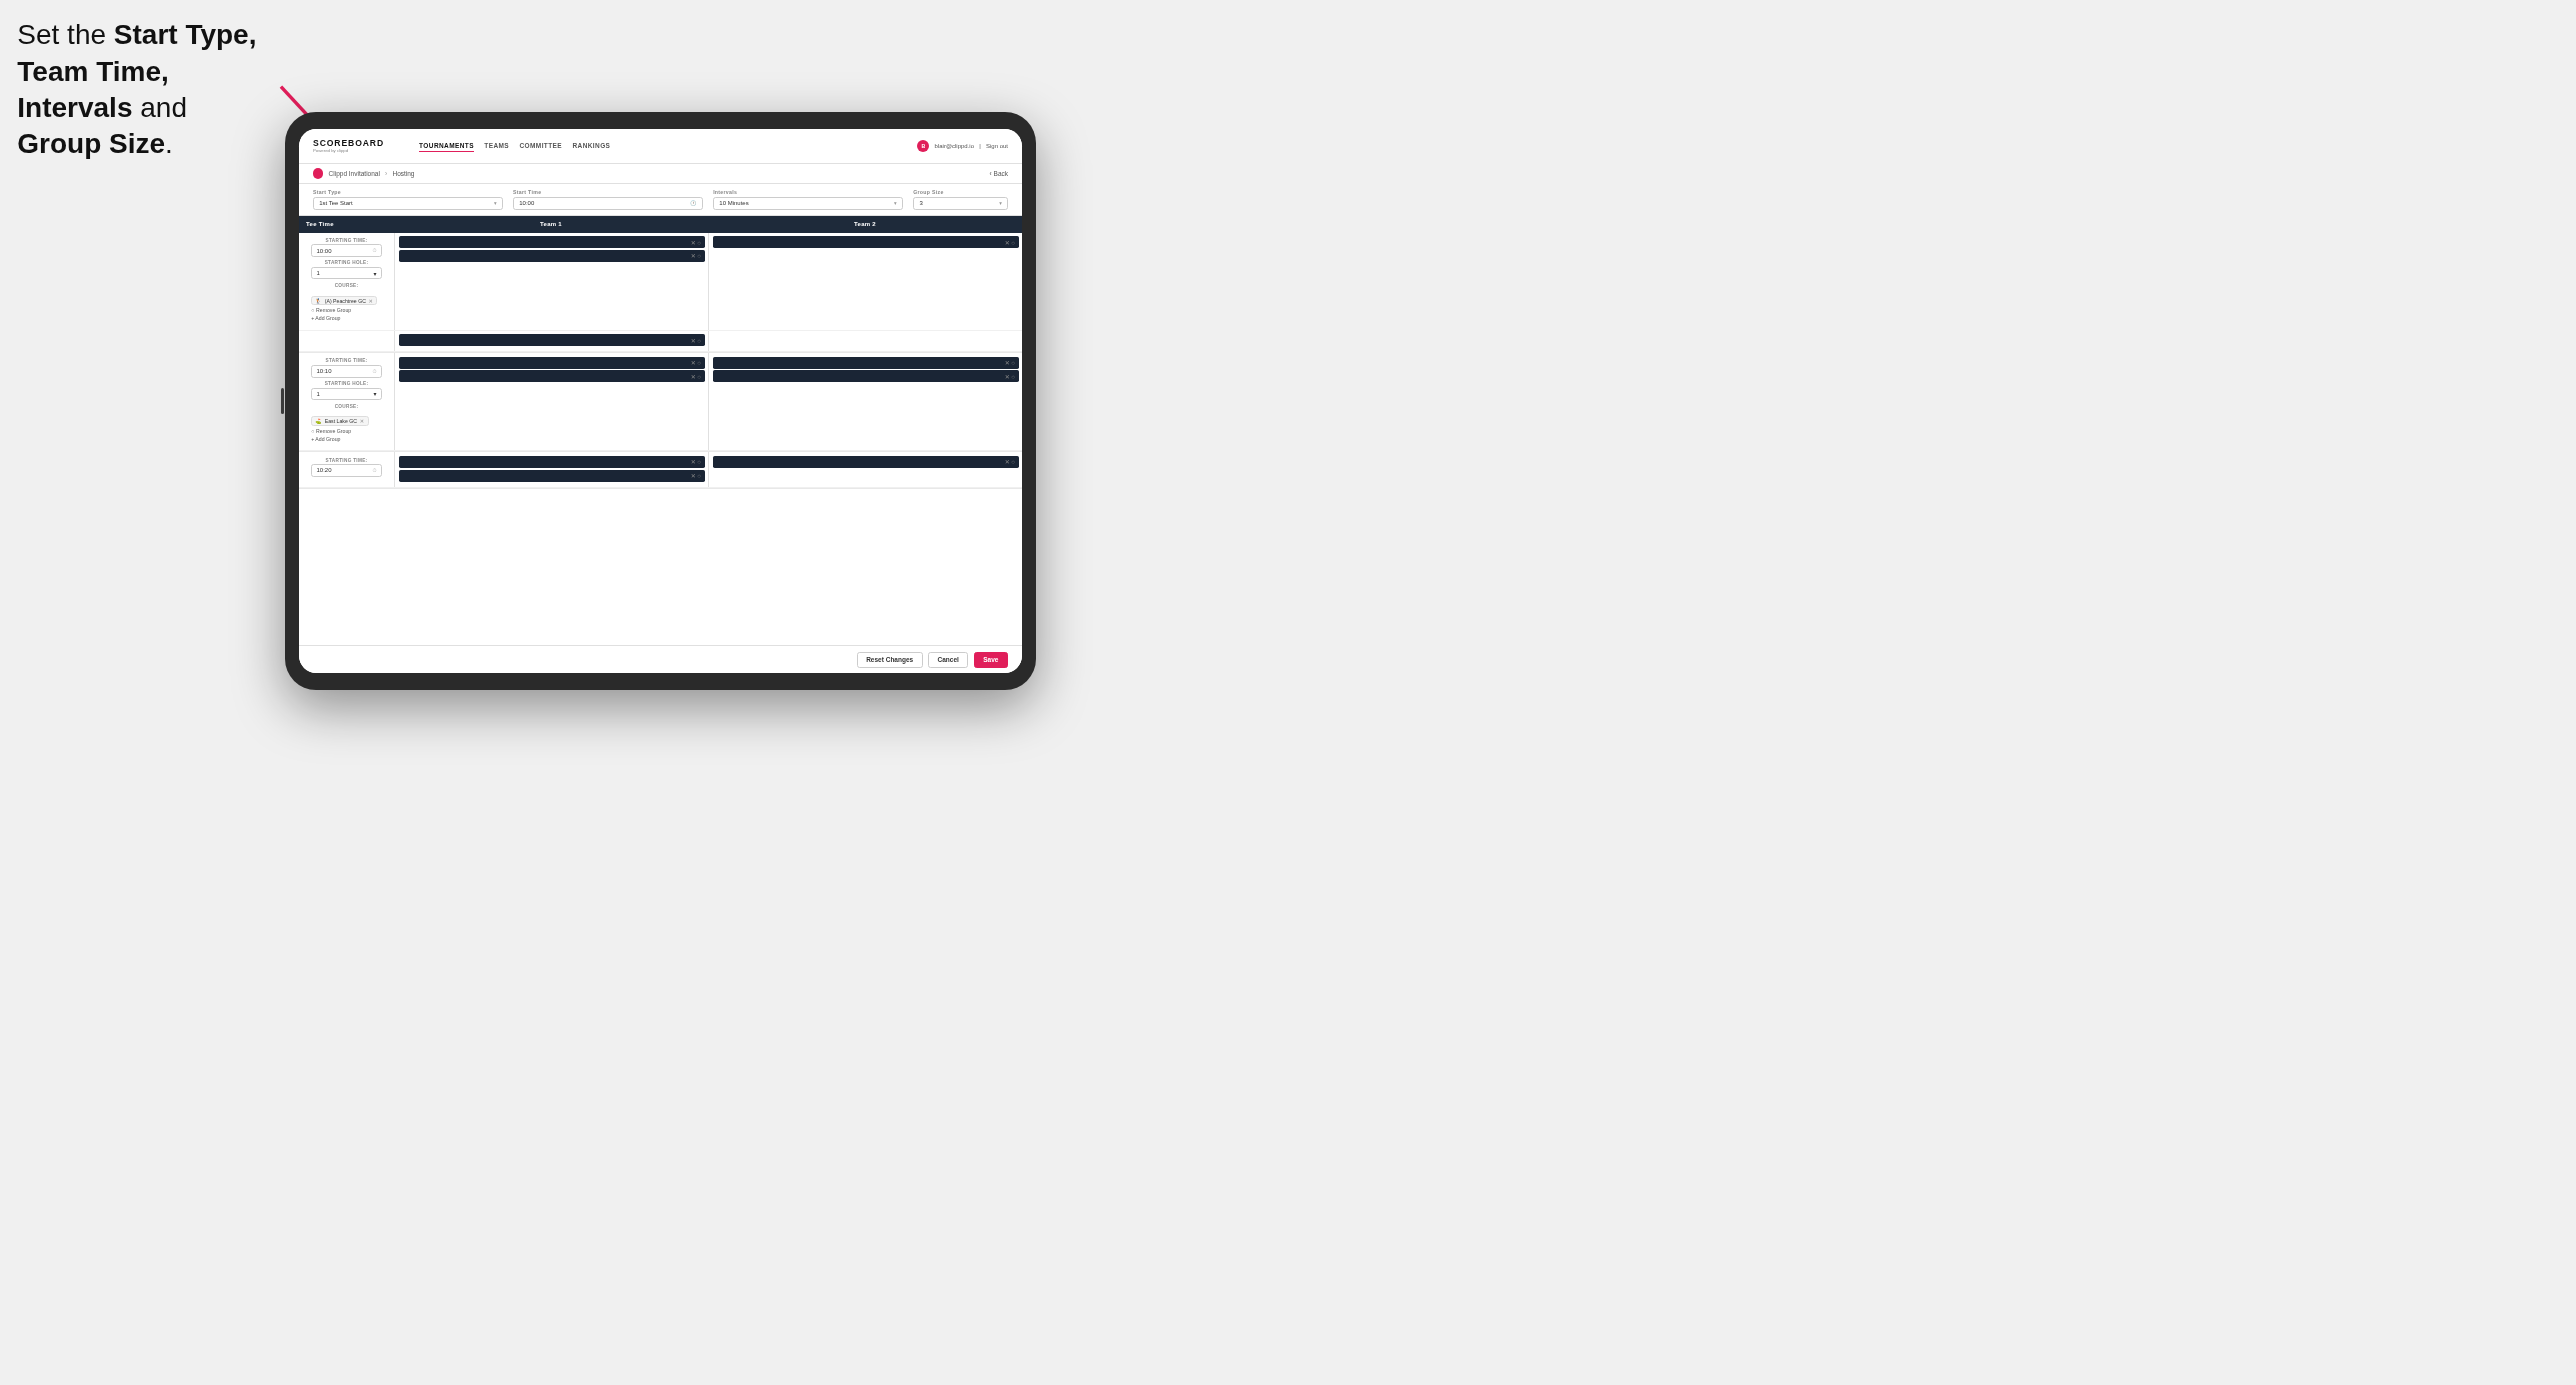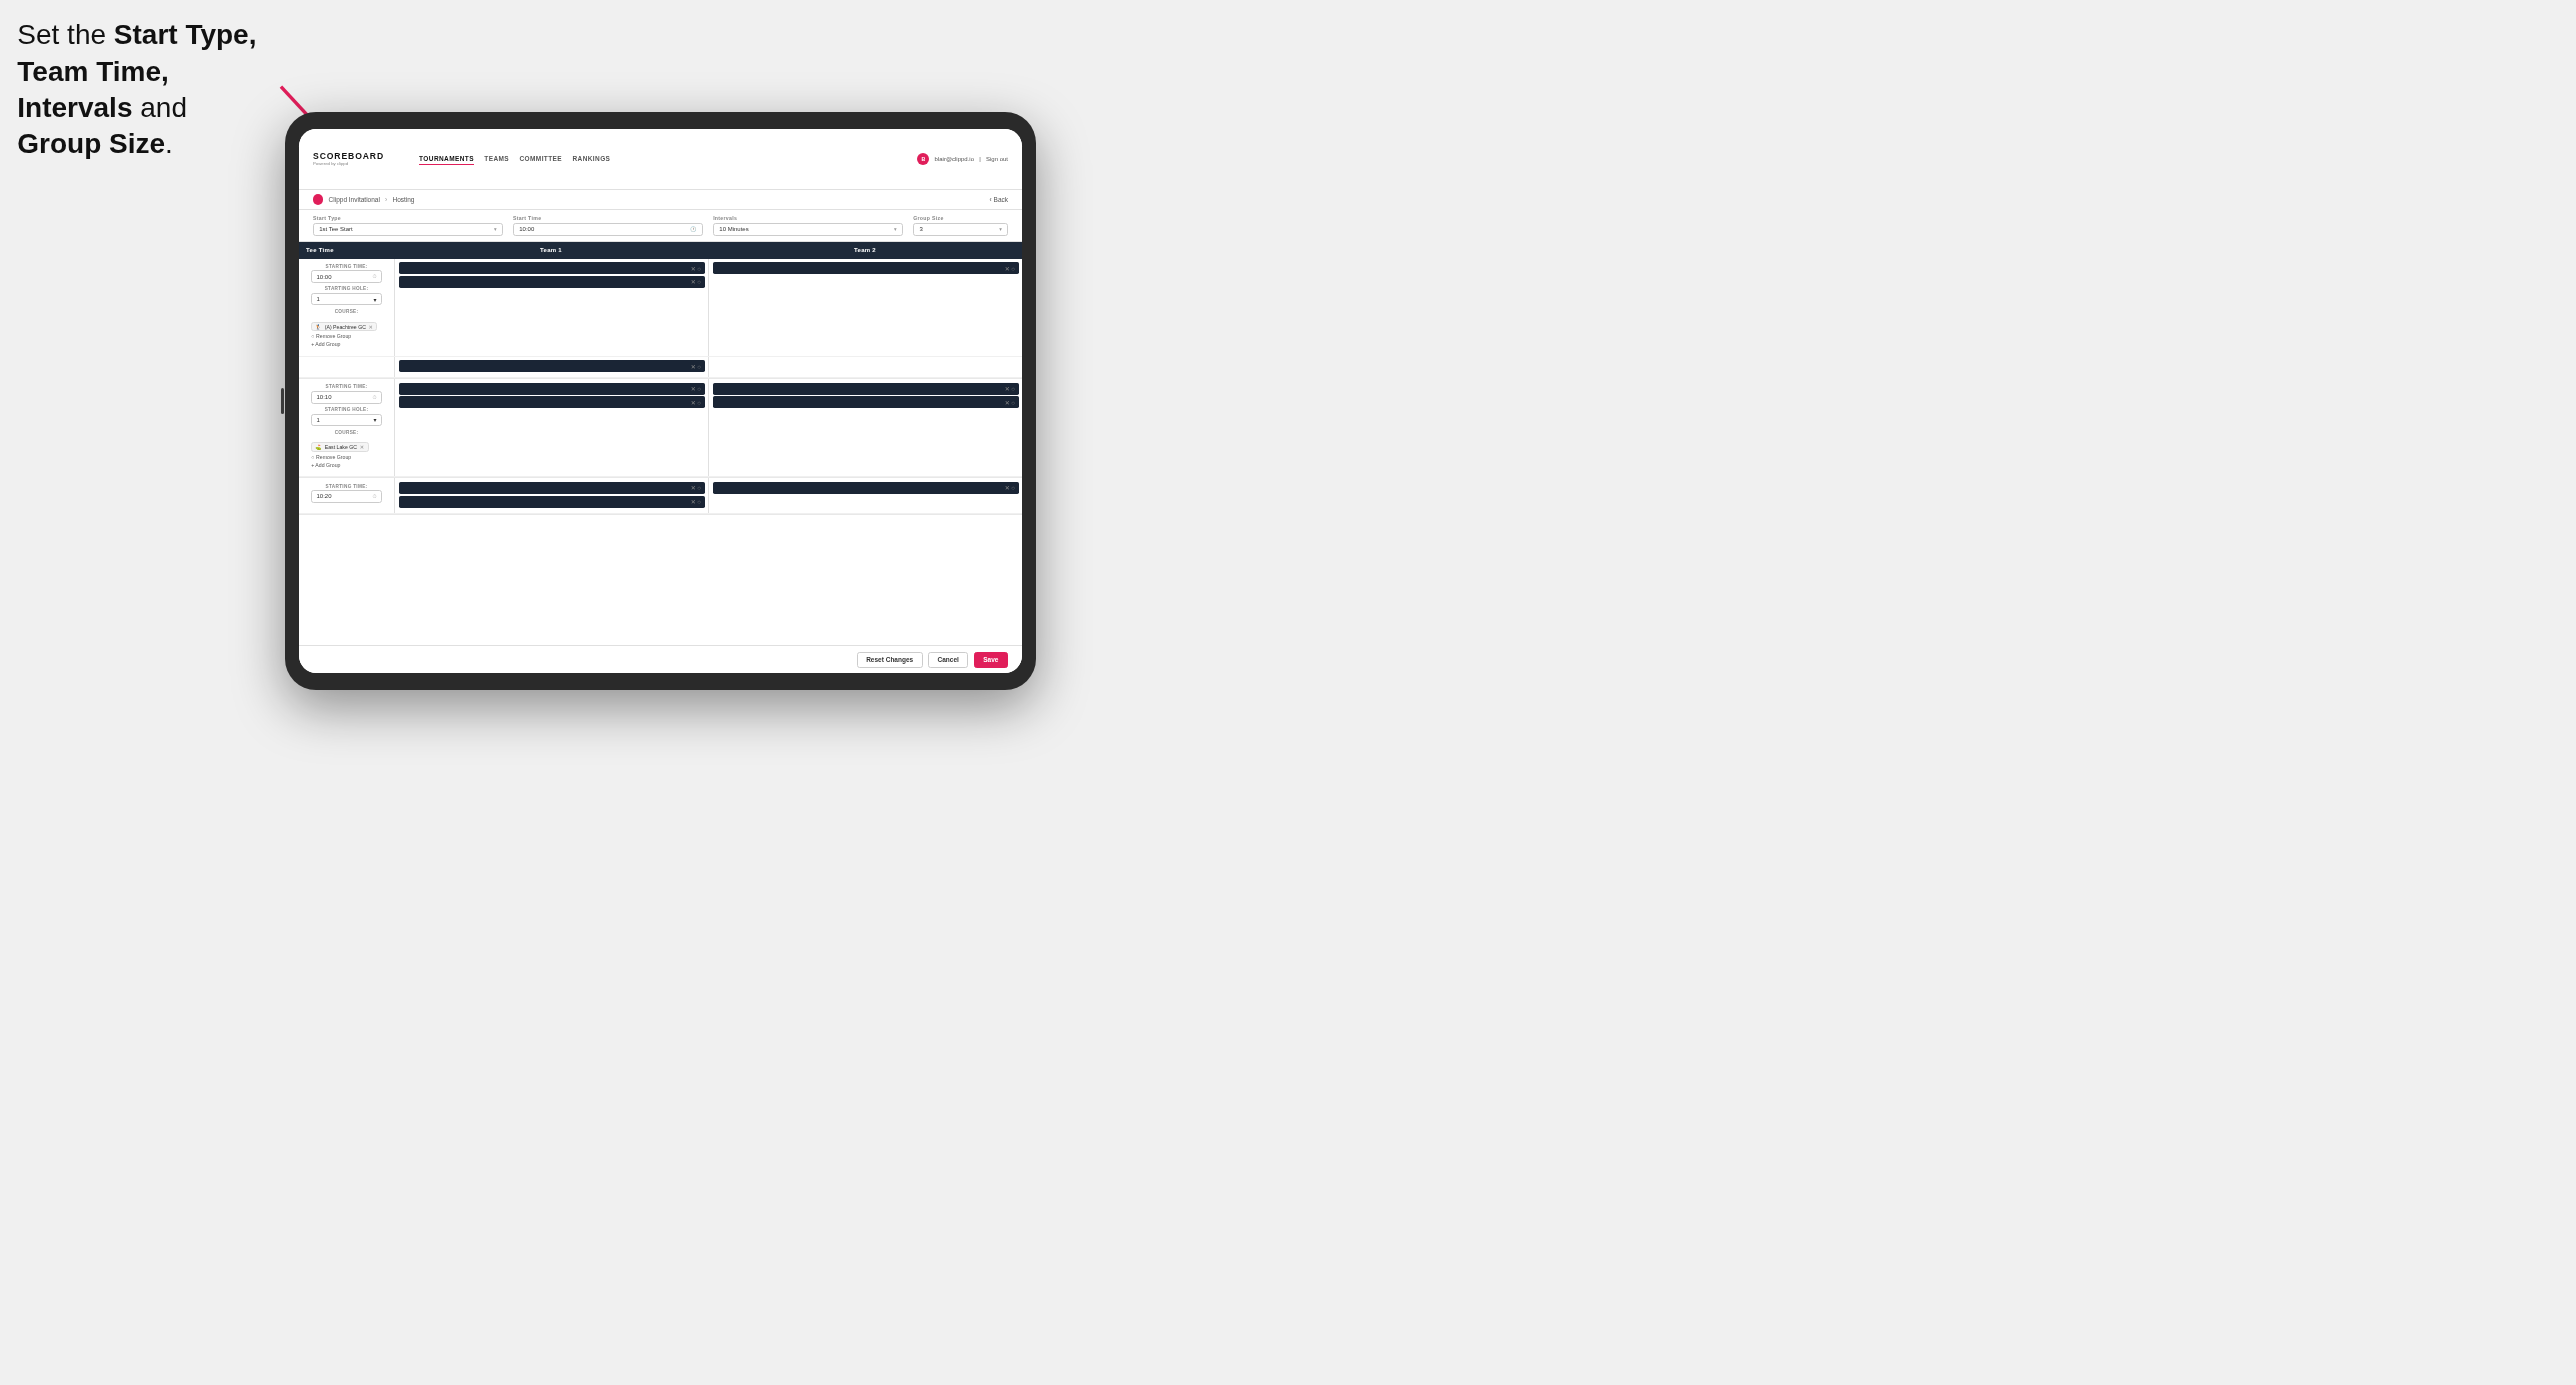--- a/index.html
+++ b/index.html
@@ -54,21 +54,21 @@
       border-radius: 17.3px;
       overflow: hidden;
       display: flex;
       flex-direction: column;
     }
 
     
     .nav-bar {
       background: #fff;
       border-bottom: 0.9px solid #e0e0e0;
-      padding: 23px 14px;
+      padding: 10px 14px;
       display: flex;
       align-items: center;
       gap: 28px;
       flex-shrink: 0;
     }
 
     .logo-area {
       display: flex;
       flex-direction: column;
       margin-right: 7px;

